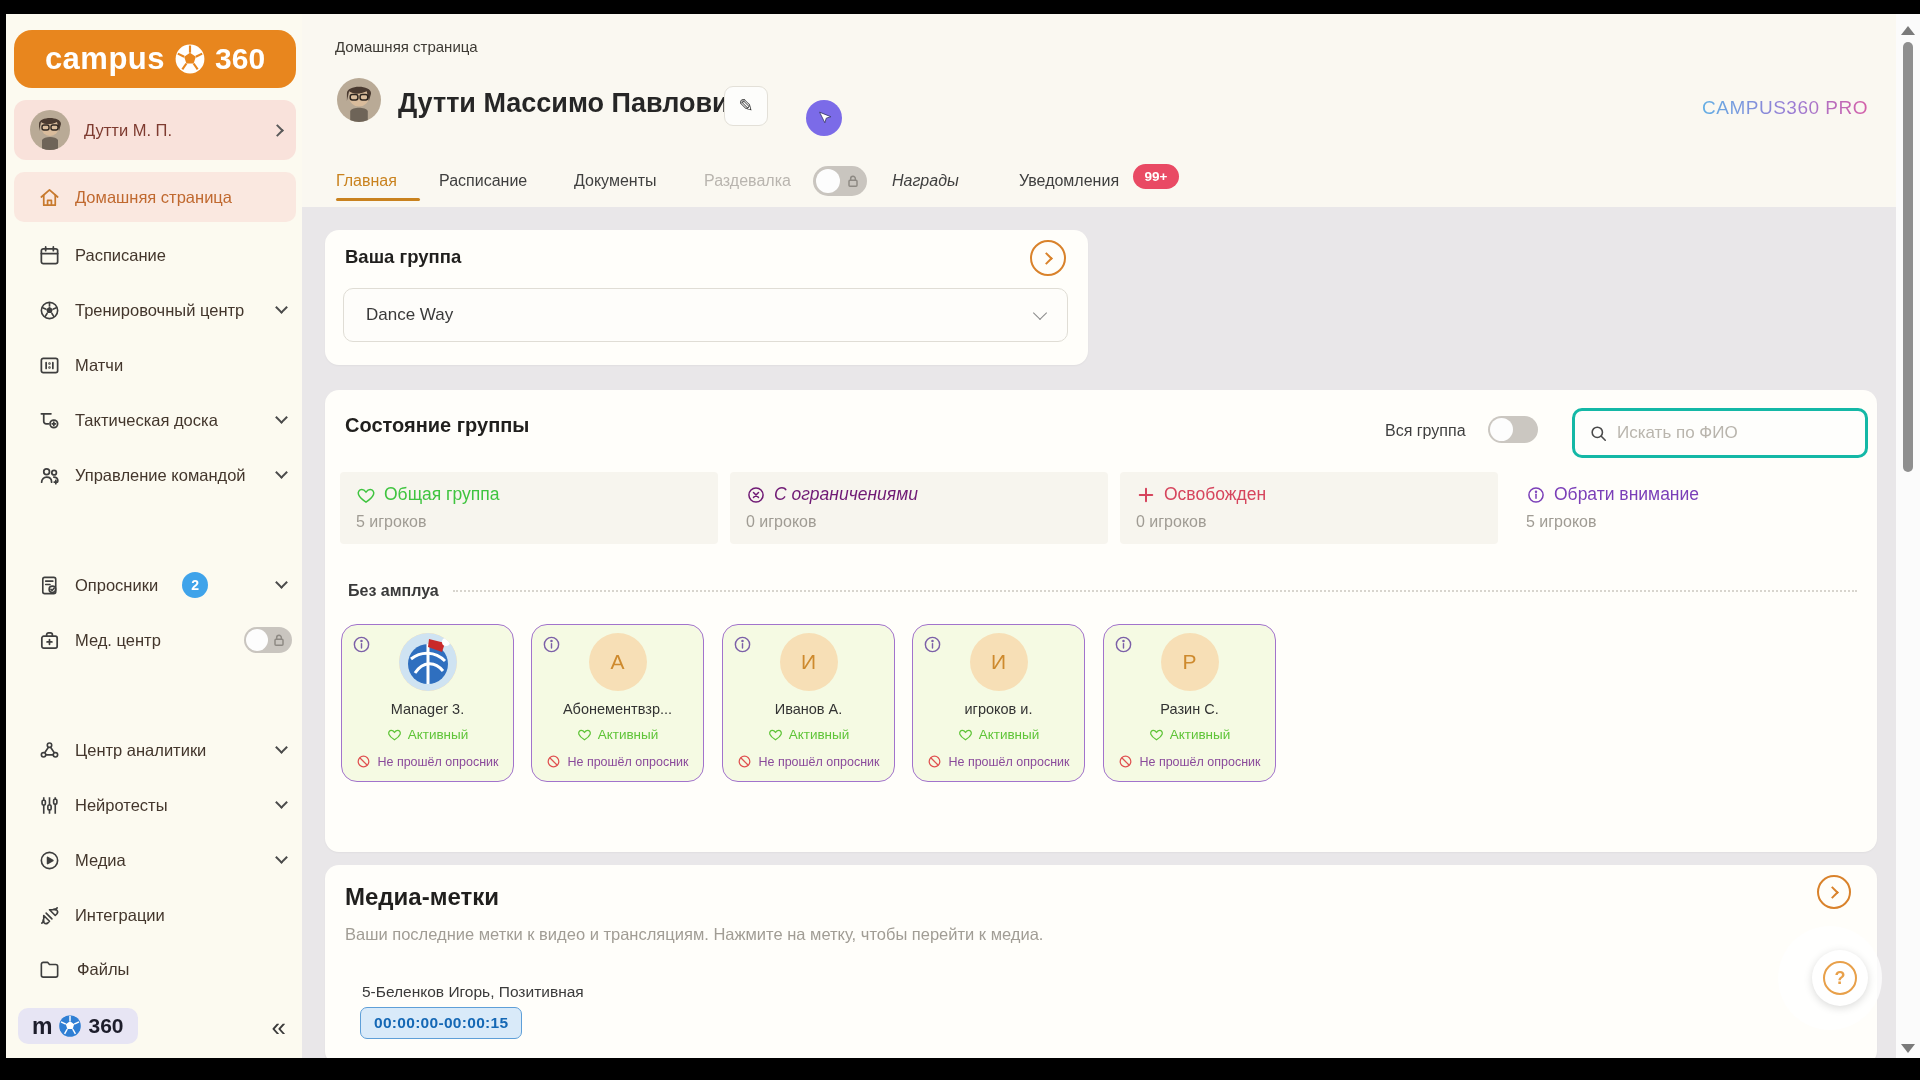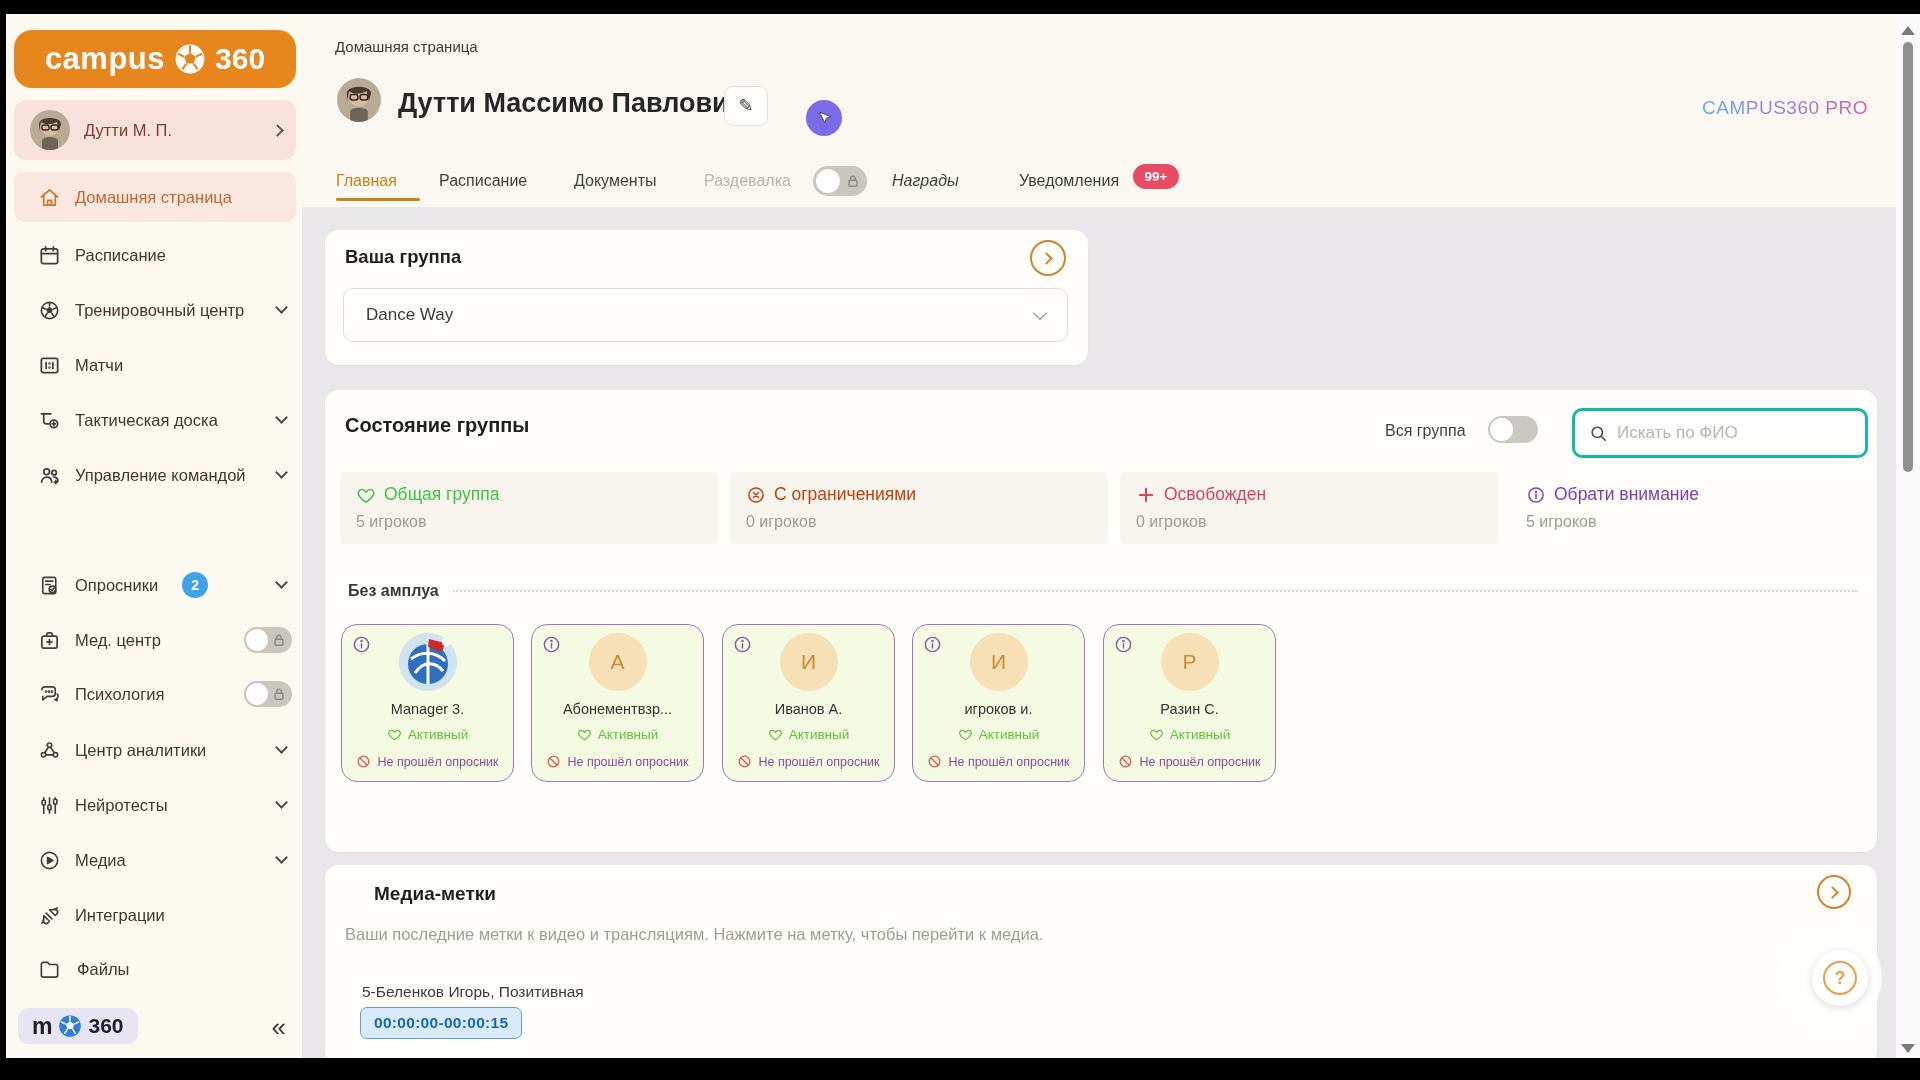--- a/index.html
+++ b/index.html
@@ -293,37 +293,20 @@
         </svg></span>
     <span>Мед. центр</span>
     <span class="lock-toggle">
         <span class="knob"></span>
         <svg viewBox="0 0 24 24" fill="none" stroke="currentColor" stroke-width="2.2">
           <rect x="6" y="11" width="12" height="9" rx="1.5"></rect>
           <path d="M8.5 11V8.5a3.5 3.5 0 0 1 7 0V11"></path>
         </svg>
       </span>
   </div>
-  <div class="nav-item" style="top:653px;">
-    <span class="nicon"><svg viewBox="0 0 24 24" fill="none" stroke="currentColor" stroke-width="1.7" stroke-linecap="round" stroke-linejoin="round">
-          <path d="M4 7a3 3 0 0 1 3-3h8a3 3 0 0 1 3 3v4a3 3 0 0 1-3 3H9.5L5 17.5V14"></path>
-          <circle cx="8.5" cy="9" r="0.5" fill="currentColor"></circle>
-          <circle cx="11.5" cy="9" r="0.5" fill="currentColor"></circle>
-          <circle cx="14.5" cy="9" r="0.5" fill="currentColor"></circle>
-          <path d="M20 11.5c.6.5 1 1.3 1 2.2 0 1.1-.6 2-1.5 2.5l.5 2.3-2.5-1.3"></path>
-        </svg></span>
-    <span>Психология</span>
-    <span class="lock-toggle">
-        <span class="knob"></span>
-        <svg viewBox="0 0 24 24" fill="none" stroke="currentColor" stroke-width="2.2">
-          <rect x="6" y="11" width="12" height="9" rx="1.5"></rect>
-          <path d="M8.5 11V8.5a3.5 3.5 0 0 1 7 0V11"></path>
-        </svg>
-      </span>
-  </div>
   <div class="nav-item" style="top:709px;">
     <span class="nicon"><svg viewBox="0 0 24 24" fill="none" stroke="currentColor" stroke-width="1.7">
           <circle cx="12" cy="6.5" r="2.3"></circle>
           <circle cx="5.8" cy="16.5" r="2.3"></circle>
           <circle cx="18.2" cy="16.5" r="2.3"></circle>
           <path d="M10.9 8.6 7 14.4M13.1 8.6l3.9 5.8M8.1 16.5h7.8"></path>
         </svg></span>
     <span>Центр аналитики</span>
     <span class="chev-down"></span>
   </div>
@@ -448,21 +431,21 @@
   <div class="stat-seg" style="left:15px;">
     <div class="stat-label" style="color:#3FC43F;">
       <svg viewBox="0 0 24 24" fill="none" stroke="currentColor" stroke-width="1.8">
           <path d="M12 20.5S4.8 16 3 11.5C1.9 8.6 3.8 5.5 7 5.5c2 0 3.6 1.1 5 3 1.4-1.9 3-3 5-3 3.2 0 5.1 3.1 4 6-1.8 4.5-9 9-9 9z"></path>
         </svg>
       <span>Общая группа</span>
     </div>
     <div class="stat-count">5 игроков</div>
   </div>
   <div class="stat-seg" style="left:405px;">
-    <div class="stat-label" style="color:#c2410c;">
+    <div class="stat-label" style="color:#701a75;font-style:italic;">
       <svg viewBox="0 0 24 24" fill="none" stroke="currentColor" stroke-width="1.8" stroke-linecap="round">
           <circle cx="12" cy="12" r="8.5"></circle>
           <path d="M9 9l6 6M15 9l-6 6"></path>
         </svg>
       <span>С ограничениями</span>
     </div>
     <div class="stat-count">0 игроков</div>
   </div>
   <div class="stat-seg" style="left:795px;">
     <div class="stat-label" style="color:#D6455D;">
@@ -612,21 +595,21 @@
       <svg viewBox="0 0 24 24" fill="none" stroke="#E05252" stroke-width="2">
           <circle cx="12" cy="12" r="8.5"></circle>
           <line x1="6" y1="6" x2="18" y2="18"></line>
         </svg>
       <span>Не прошёл опросник</span>
     </div>
   </div>
 </div>
 
 <div class="card" style="left:325px; top:865px; width:1552px; height:200px;">
-  <div class="card-title" style="position:absolute; left:20px; top:18px; font-size:19px;margin-left:29px;">Медиа-метки</div>
+  <div class="card-title" style="position:absolute; left:20px; top:18px; font-size:24px;">Медиа-метки</div>
   <div class="circ-btn" style="width:34px; height:34px; right:26px; top:10px;">
       <span class="c"></span>
     </div>
   <div class="media-desc">Ваши последние метки к видео и трансляциям. Нажмите на метку, чтобы перейти к медиа.</div>
   <div class="media-tag-label">5-Беленков Игорь, Позитивная</div>
   <div class="time-badge">00:00:00-00:00:15</div>
 </div>
 
 <div class="help-halo"></div>
 <div class="help-btn">

